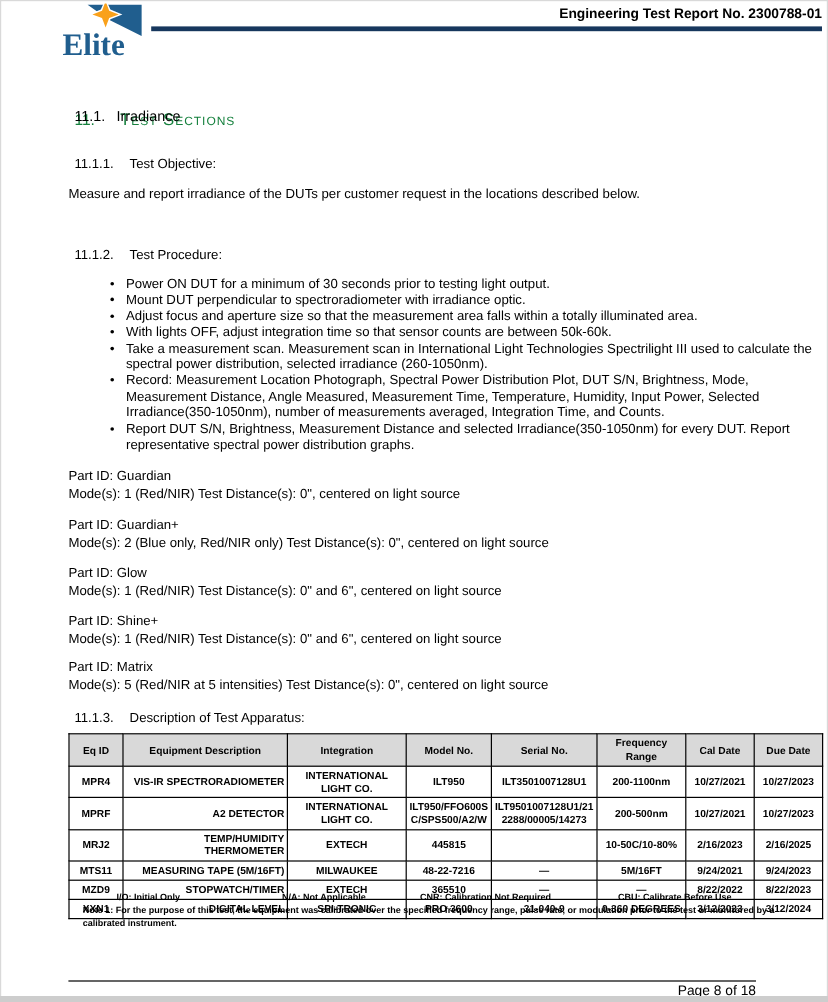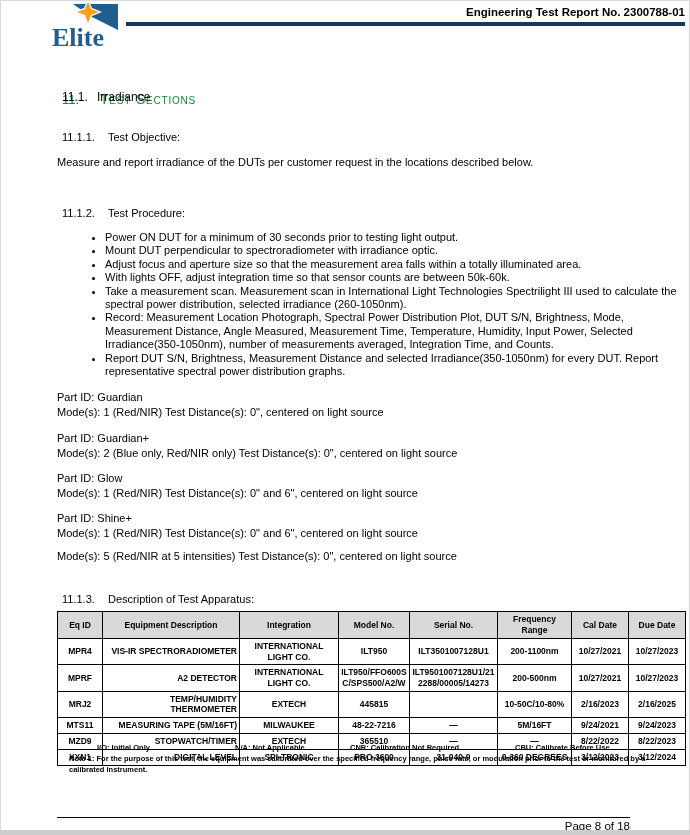--- a/index.html
+++ b/index.html
@@ -120,20 +120,21 @@
 </div>
 <div class="part-block" style="top:471px">
   <div>Part ID: Glow</div>
   <div>Mode(s): 1 (Red/NIR) Test Distance(s): 0" and 6", centered on light source</div>
 </div>
 <div class="part-block" style="top:511px">
   <div>Part ID: Shine+</div>
   <div>Mode(s): 1 (Red/NIR) Test Distance(s): 0" and 6", centered on light source</div>
 </div>
 <div class="part-block" style="top:549px">
+  <div>Part ID: Matrix</div>
   <div>Mode(s): 5 (Red/NIR at 5 intensities) Test Distance(s): 0", centered on light source</div>
 </div>
 
 <div class="hd h-tri h-app">
   <span class="num">11.1.3.</span><span>Description of Test Apparatus:</span>
 </div>
 
 <table class="equip-table">
   <colgroup>
     <col style="width:45px">

